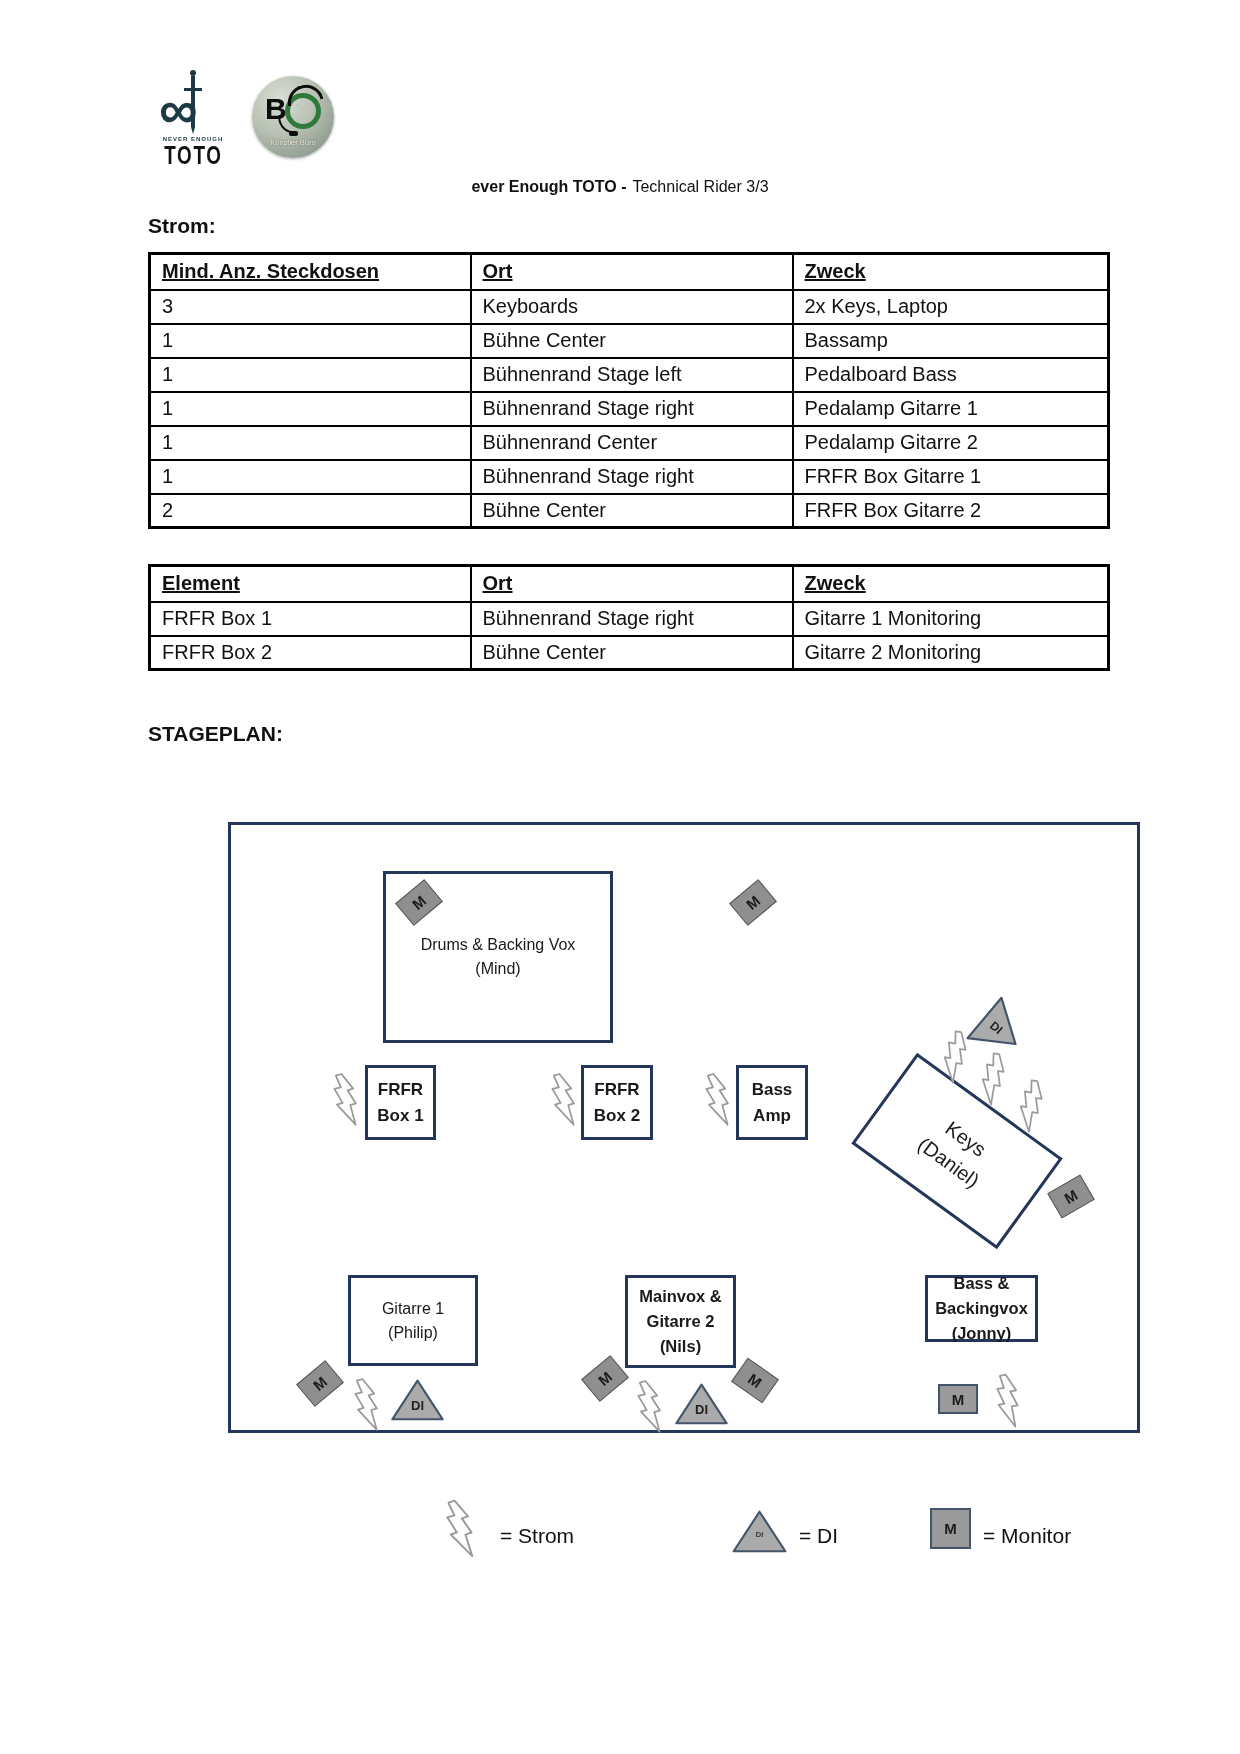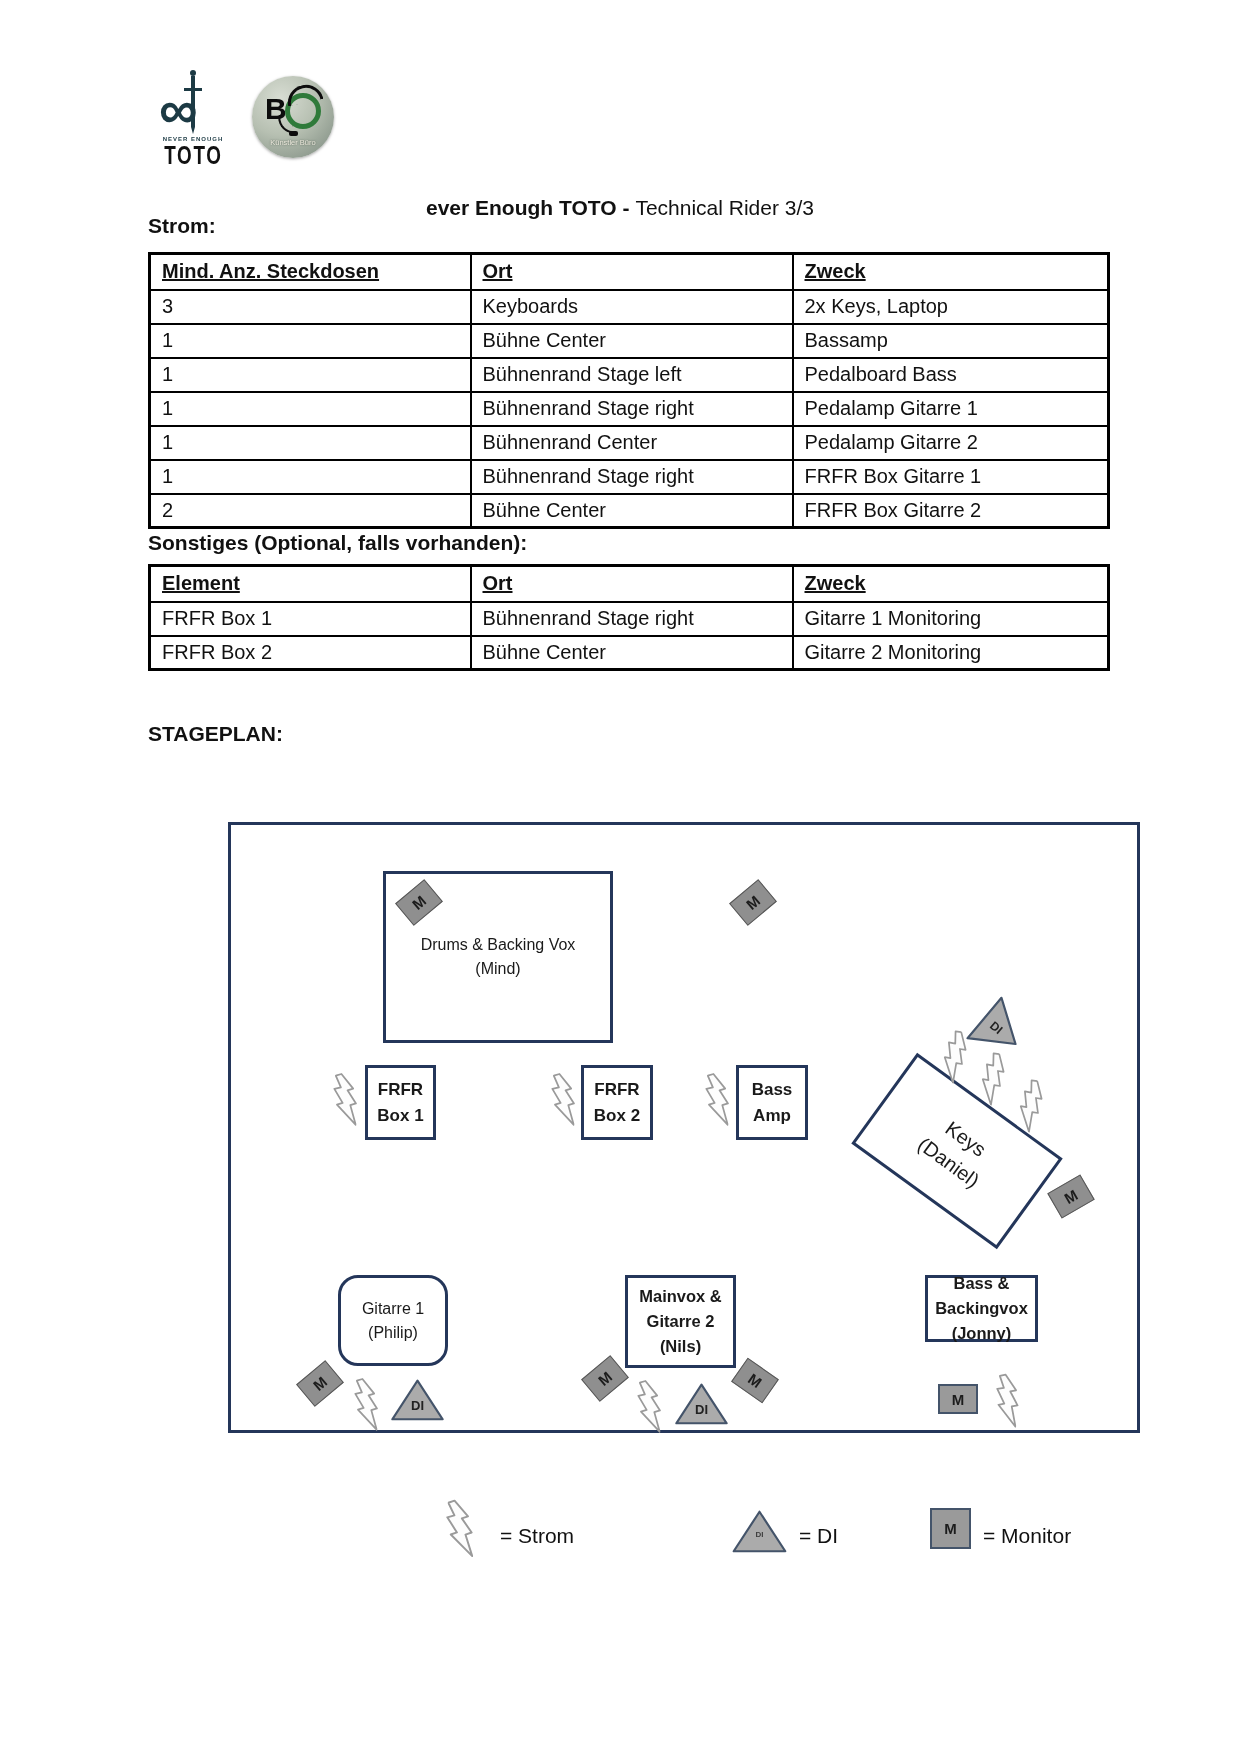--- a/index.html
+++ b/index.html
@@ -20,21 +20,21 @@
              background:radial-gradient(circle at 35% 28%, #d8ddd3 0%, #b7c0b2 45%, #909c90 80%, #7c897d 100%);
              box-shadow:0 1px 3px rgba(0,0,0,0.35); }
   .bo-b { position:absolute; left:13px; top:16px; font-size:30px; font-weight:600; color:#0d0d0d; }
   .bo-o { position:absolute; left:33px; top:17px; width:36px; height:36px; border:5px solid #2f7a3a; border-radius:50%; }
   .bo-head-arc { position:absolute; left:34px; top:9px; width:36px; height:18px; border:3px solid #0d0d0d; border-bottom:none; border-radius:18px 18px 0 0; transform:rotate(-12deg); }
   .bo-mic-arm { position:absolute; left:25px; top:40px; width:16px; height:16px; border:2.5px solid #0d0d0d; border-top:none; border-right:none; border-radius:0 0 0 16px; transform:rotate(10deg); }
   .bo-mic { position:absolute; left:37px; top:55px; width:9px; height:5px; background:#0d0d0d; border-radius:2px; }
   .bo-caption { position:absolute; left:0; top:62px; width:82px; text-align:center; font-size:7.5px; color:#ece9dd; text-shadow:0 0 2px #4c584c; }
 
   
-  .doc-title { position:absolute; left:0; top:196px; width:1240px; text-align:center; font-size:21px; }
+  .doc-title { position:absolute; left:0; top:178px; width:1240px; text-align:center; font-size:16px; }
   .doc-title .b { font-weight:700; }
   .doc-title .r { margin-left:6px; }
   .h-strom { position:absolute; left:148px; top:214px; font-size:21px; font-weight:700; }
   .h-sonst { position:absolute; left:148px; top:531px; font-size:21px; font-weight:700; }
   .h-plan  { position:absolute; left:148px; top:722px; font-size:21px; font-weight:700; }
 
   
   table.rider { position:absolute; left:148px; width:962px; border-collapse:collapse; table-layout:fixed; }
   .t1 { top:252px; }
   .t2 { top:564px; }
@@ -150,21 +150,20 @@
       <td>FRFR Box Gitarre 1</td>
     </tr>
     <tr>
       <td>2</td>
       <td>Bühne Center</td>
       <td>FRFR Box Gitarre 2</td>
     </tr>
   </tbody>
     </table>
 
-  <div class="h-sonst">Sonstiges (Optional, falls vorhanden):</div>
 
   <table class="rider t2">
     <colgroup>
         <col style="width:321px">
         <col style="width:322px">
         <col>
       </colgroup>
     <tbody>
         <tr>
       <th>Element</th>
@@ -240,21 +239,21 @@
     <svg class="bolt" style="left:747px; top:229px; width:30px; height:48px; transform:rotate(35deg);">
         <use href="#boltShape"></use>
       </svg>
     <svg class="bolt" style="left:785px; top:256px; width:30px; height:48px; transform:rotate(35deg);">
         <use href="#boltShape"></use>
       </svg>
     <div class="mdiamond" style="left:821px; top:357px; transform:rotate(-30deg);">
       <span>M</span>
     </div>
 
-    <div class="sbox big" style="left:107px; top:450px; width:110px; height:91px;border-radius:20px;">
+    <div class="sbox big" style="left:117px; top:450px; width:130px; height:91px;">
       <div class="l">Gitarre 1</div>
       <div class="l">(Philip)</div>
     </div>
     <div class="mdiamond" style="left:70px; top:544px; transform:rotate(-40deg);">
       <span>M</span>
     </div>
     <svg class="bolt" style="left:121px; top:553px; width:30px; height:52px; transform:rotate(10deg);">
         <use href="#boltShape"></use>
       </svg>
     <div class="tri" style="left:154px; top:554px; width:65px; height:42px;">

